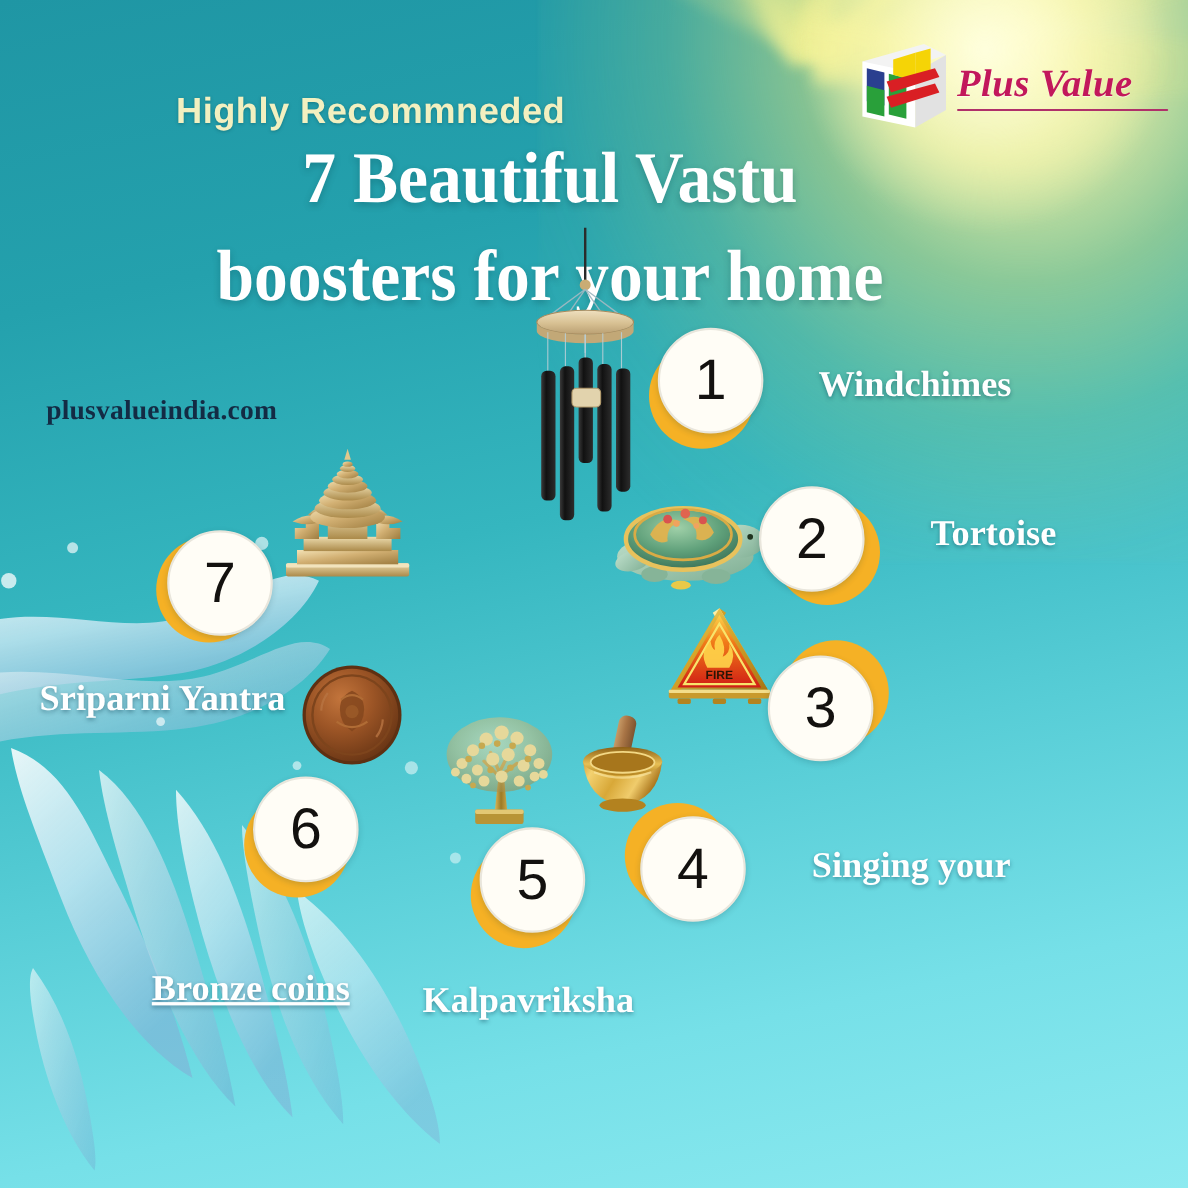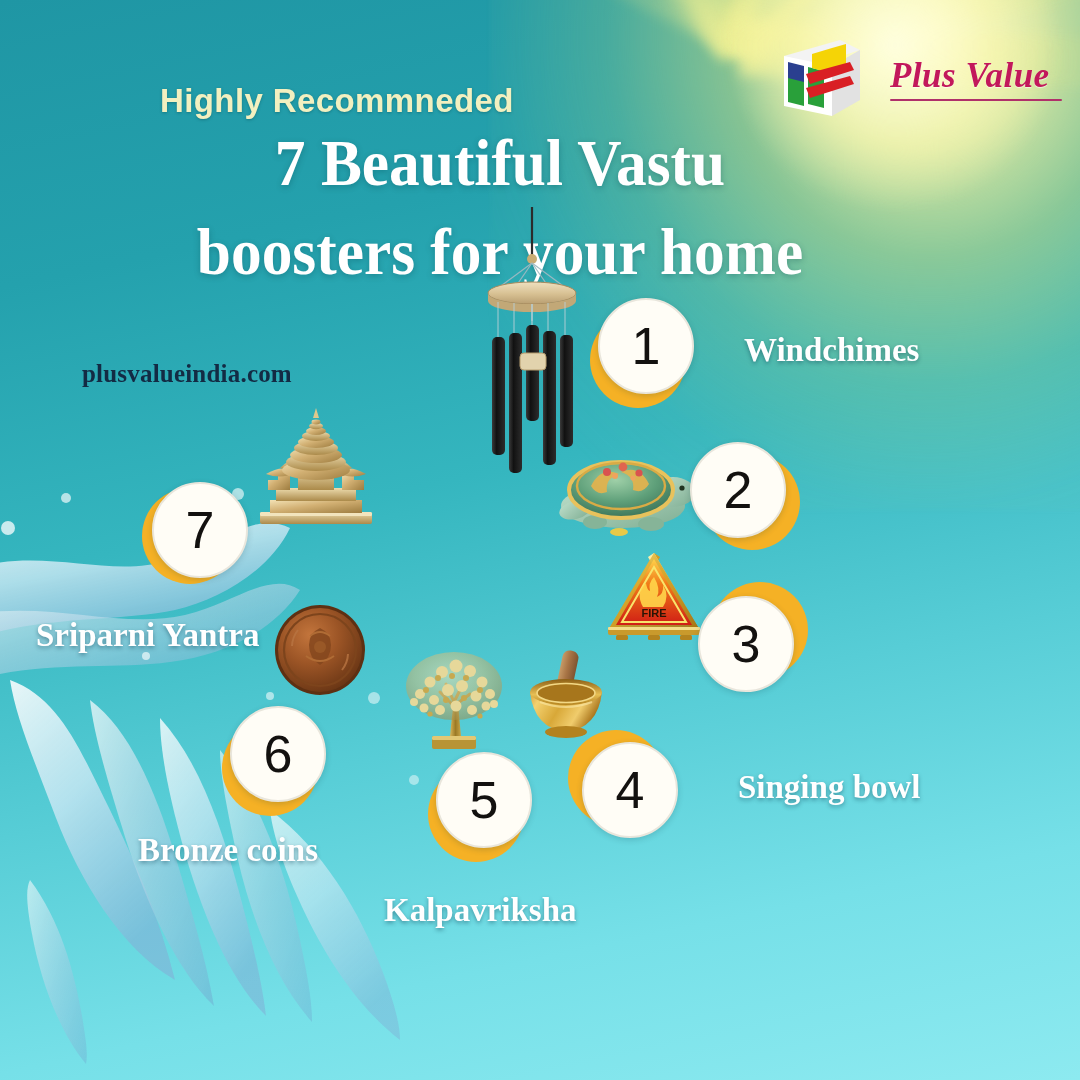--- a/index.html
+++ b/index.html
@@ -52,25 +52,25 @@
   .title{
     position:absolute;left:120px;top:118px;width:760px;
     font-family:"Liberation Serif", serif;font-weight:bold;
     font-size:66px;line-height:1.35;color:#ffffff;text-align:center;
     text-shadow:0 2px 7px rgba(0,60,70,.30);
     transform:scaleX(.93);transform-origin:50% 0;
   }
   .site{
     position:absolute;left:42px;top:360px;
     font-family:"Liberation Serif", serif;font-weight:bold;font-size:25px;
-    color:#132b44;letter-spacing:.2px;margin-left:40px;
-  }
-
-  
-  .logo{position:absolute;right:18px;top:26px;width:288px;height:108px;display:flex;align-items:center;gap:24px;}
+    color:#132b44;letter-spacing:.2px;
+  }
+
+  
+  .logo{position:absolute;right:18px;top:26px;width:288px;height:108px;display:flex;align-items:center;gap:4px;}
   .logo-mark{width:92px;height:92px;position:relative;flex:0 0 92px;}
   .logo-text{flex:1;padding-top:4px;}
   .logo-name{
     font-family:"Liberation Serif", serif;font-style:italic;font-weight:bold;
     font-size:35px;color:#c2185b;line-height:1;letter-spacing:.5px;
     text-shadow:0 1px 1px rgba(255,255,255,.6);
   }
   .logo-rule{height:2px;background:#b0306a;margin:6px 0 5px 0;border-radius:1px;}
   .logo-sub{font-size:21px;font-weight:bold;color:#c2185b;letter-spacing:.1px;line-height:1;}
 
@@ -473,26 +473,29 @@
     <div class="disc">6</div>
   </div>
   <div class="badge acc-l" style="left:144px;top:478px;">
     <div class="disc-accent"></div>
     <div class="disc">7</div>
   </div>
 
   <div class="label" style="left:718px;top:320px;">
     <span class="label-inner">Windchimes</span>
   </div>
+  <div class="label" style="left:820px;top:455px;">
+    <span class="label-inner">Tortoise</span>
+  </div>
   <div class="label" style="left:712px;top:757px;">
-    <span class="label-inner">Singing bowl</span>
+    <span class="label-inner">Singing your</span>
   </div>
   <div class="label" style="left:358px;top:880px;">
     <span class="label-inner">Kalpavriksha</span>
   </div>
-  <div class="label" style="left:112px;top:820px;">
+  <div class="label" style="left:112px;top:869px;text-decoration:underline;">
     <span class="label-inner">Bronze coins</span>
   </div>
   <div class="label" style="left:10px;top:605px;">
     <span class="label-inner">Sriparni Yantra</span>
   </div>
 
 </div>
 
 </body></html>

